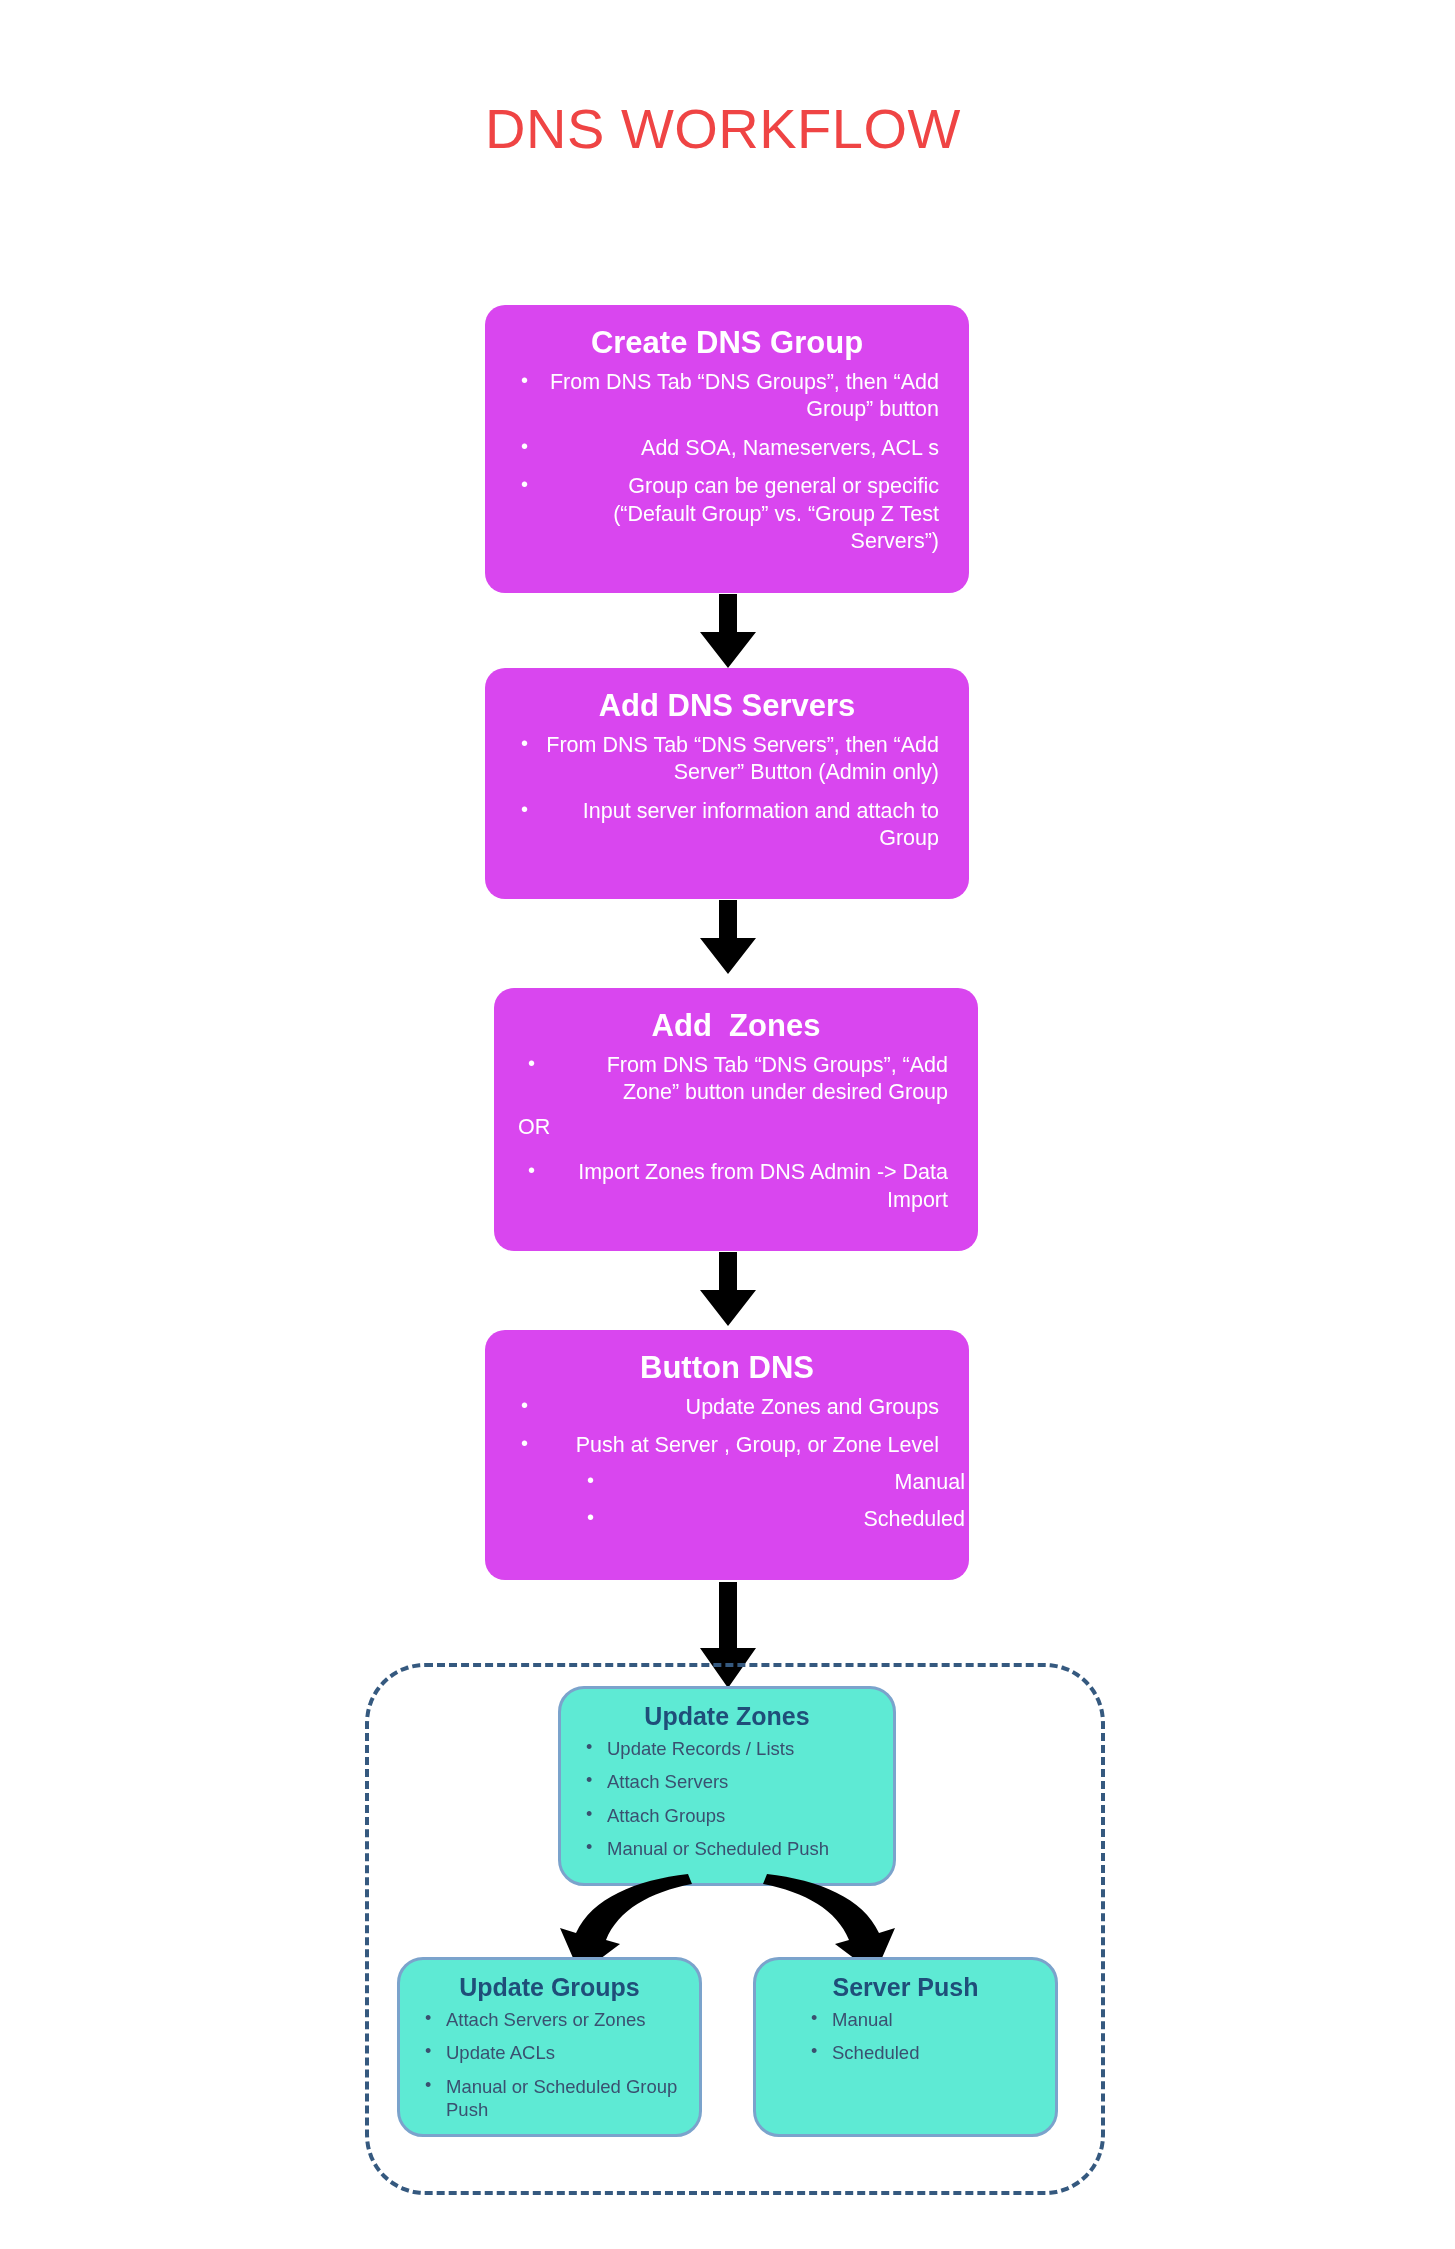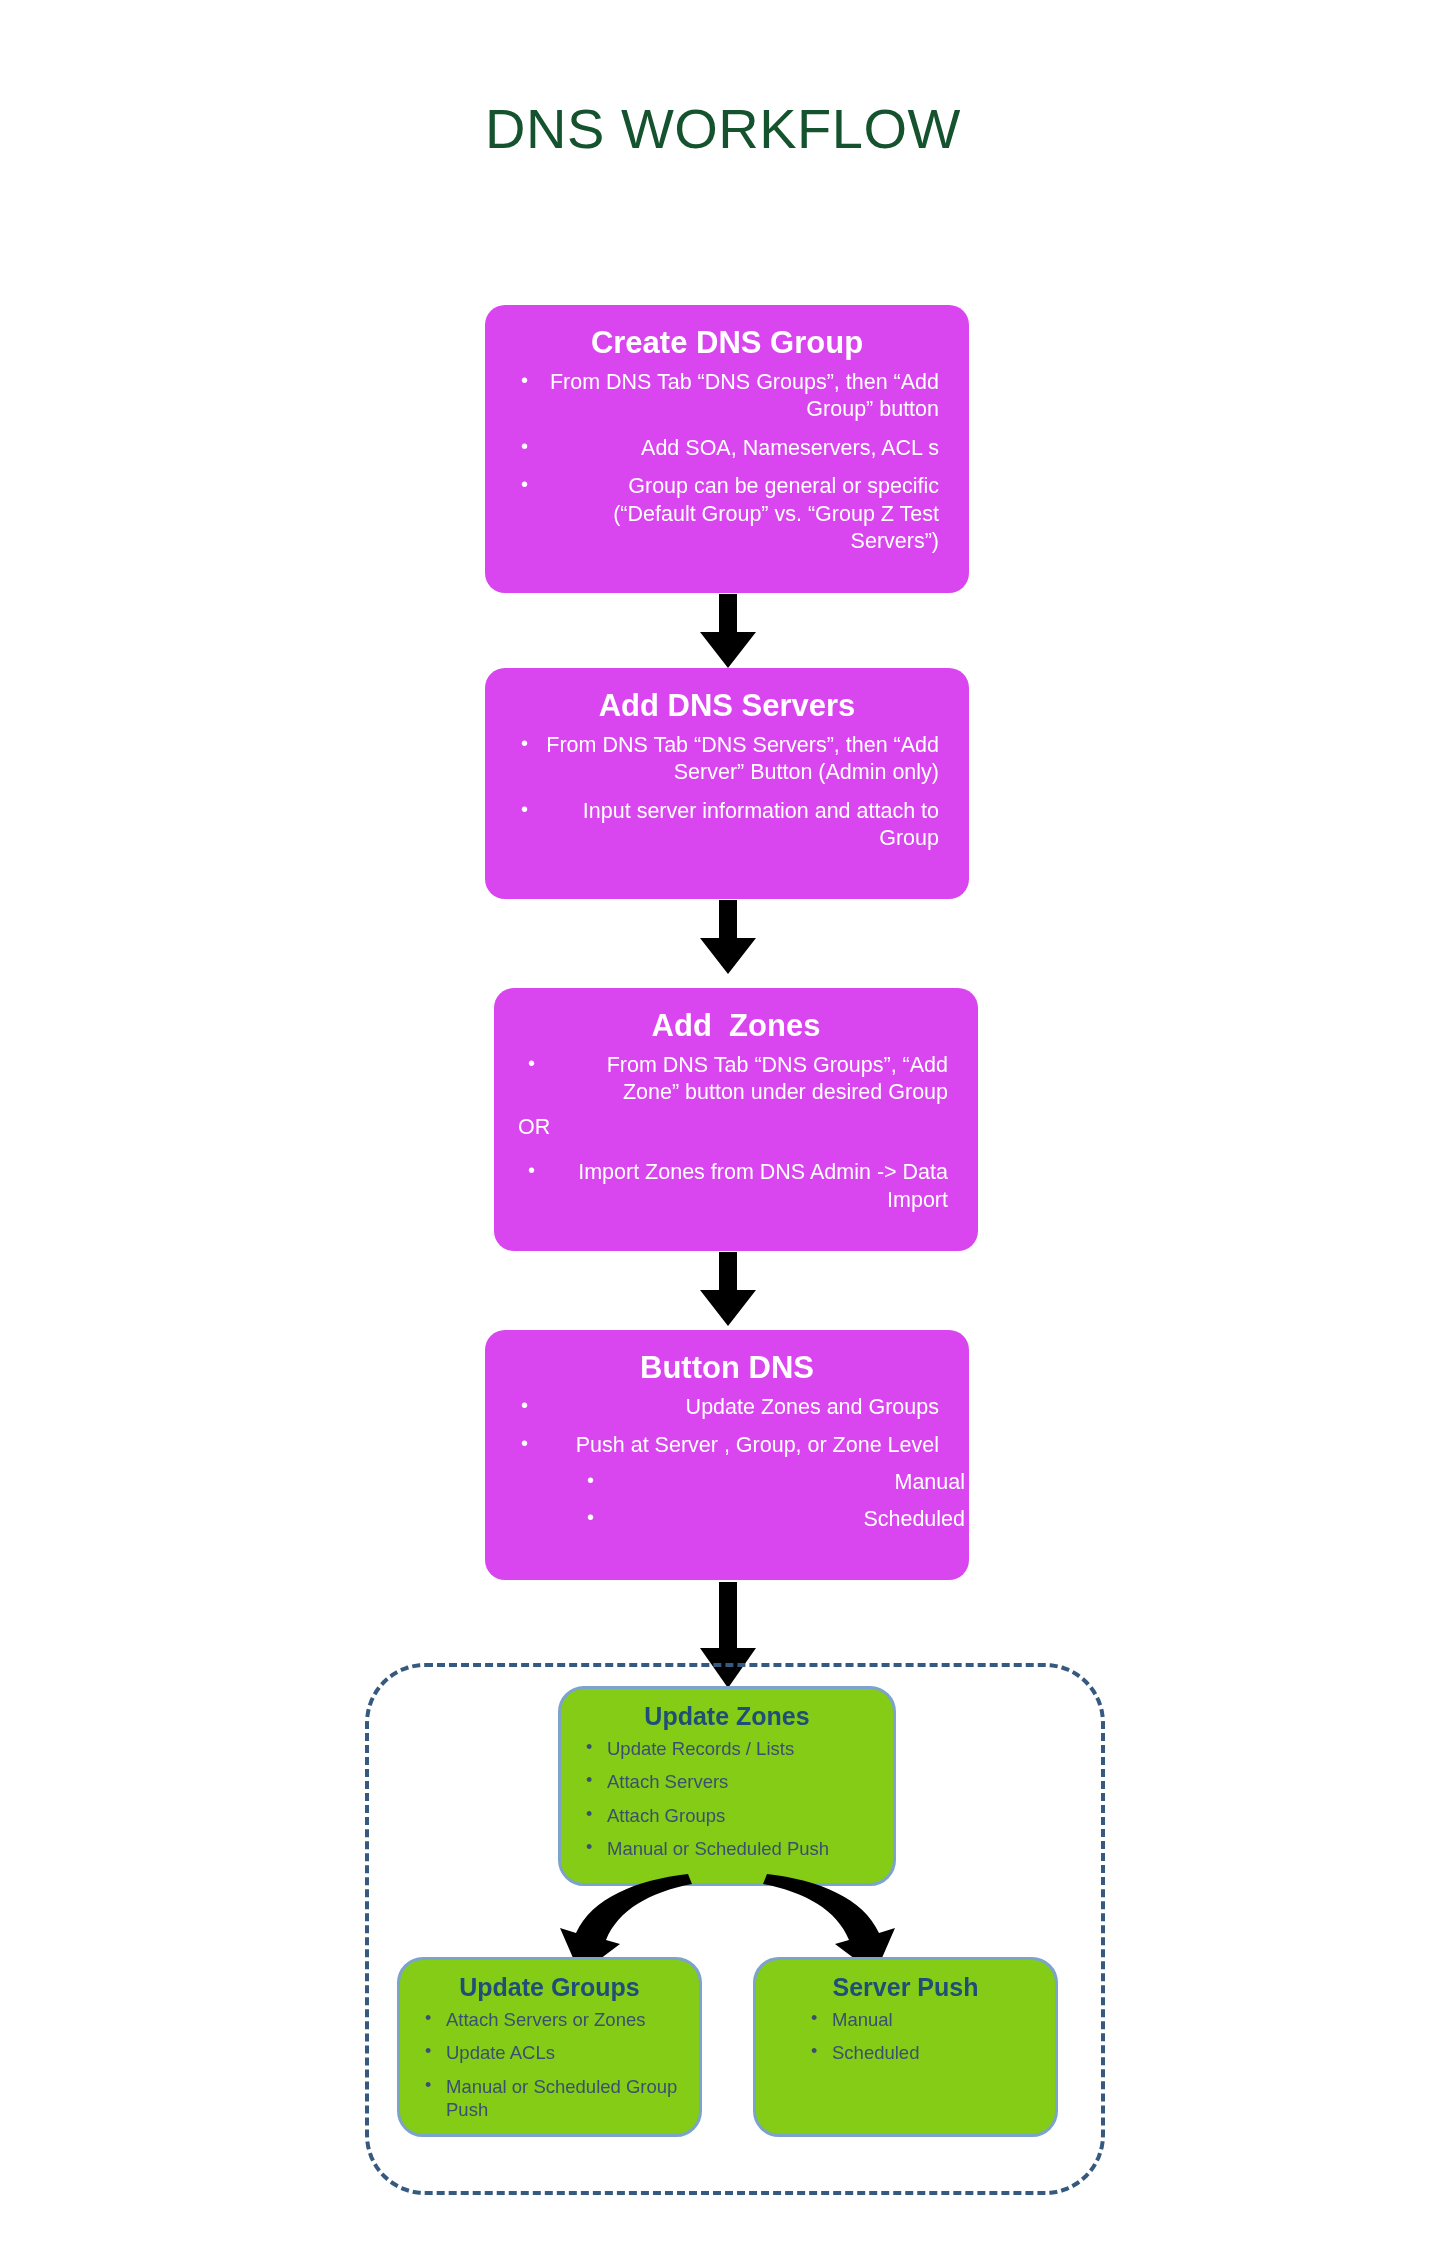--- a/index.html
+++ b/index.html
@@ -20,21 +20,21 @@
 
   
   .title {
     position: absolute;
     left: 0;
     top: 96px;
     width: 1446px;
     text-align: center;
     font-size: 56px;
     font-weight: 400;
-    color: #14532d;
+    color: #ef4444;
     letter-spacing: 0.5px;
     white-space: pre;
   }
 
   
   .stage {
     position: absolute;
     background: #d946ef;
     border-radius: 20px;
     box-sizing: border-box;
@@ -92,21 +92,21 @@
   }
   .stage ul.sub li {
     padding-left: 32px;
     margin-bottom: 10px;
   }
   .stage ul.sub li::before { left: 6px; }
 
   
   .obox {
     position: absolute;
-    background: #84cc16;
+    background: #5eead4;
     border: 3px solid #7ba3cc;
     border-radius: 26px;
     box-sizing: border-box;
   }
   .obox-title {
     color: #1f4e79;
     font-weight: bold;
     font-size: 25px;
     text-align: center;
     white-space: pre;

